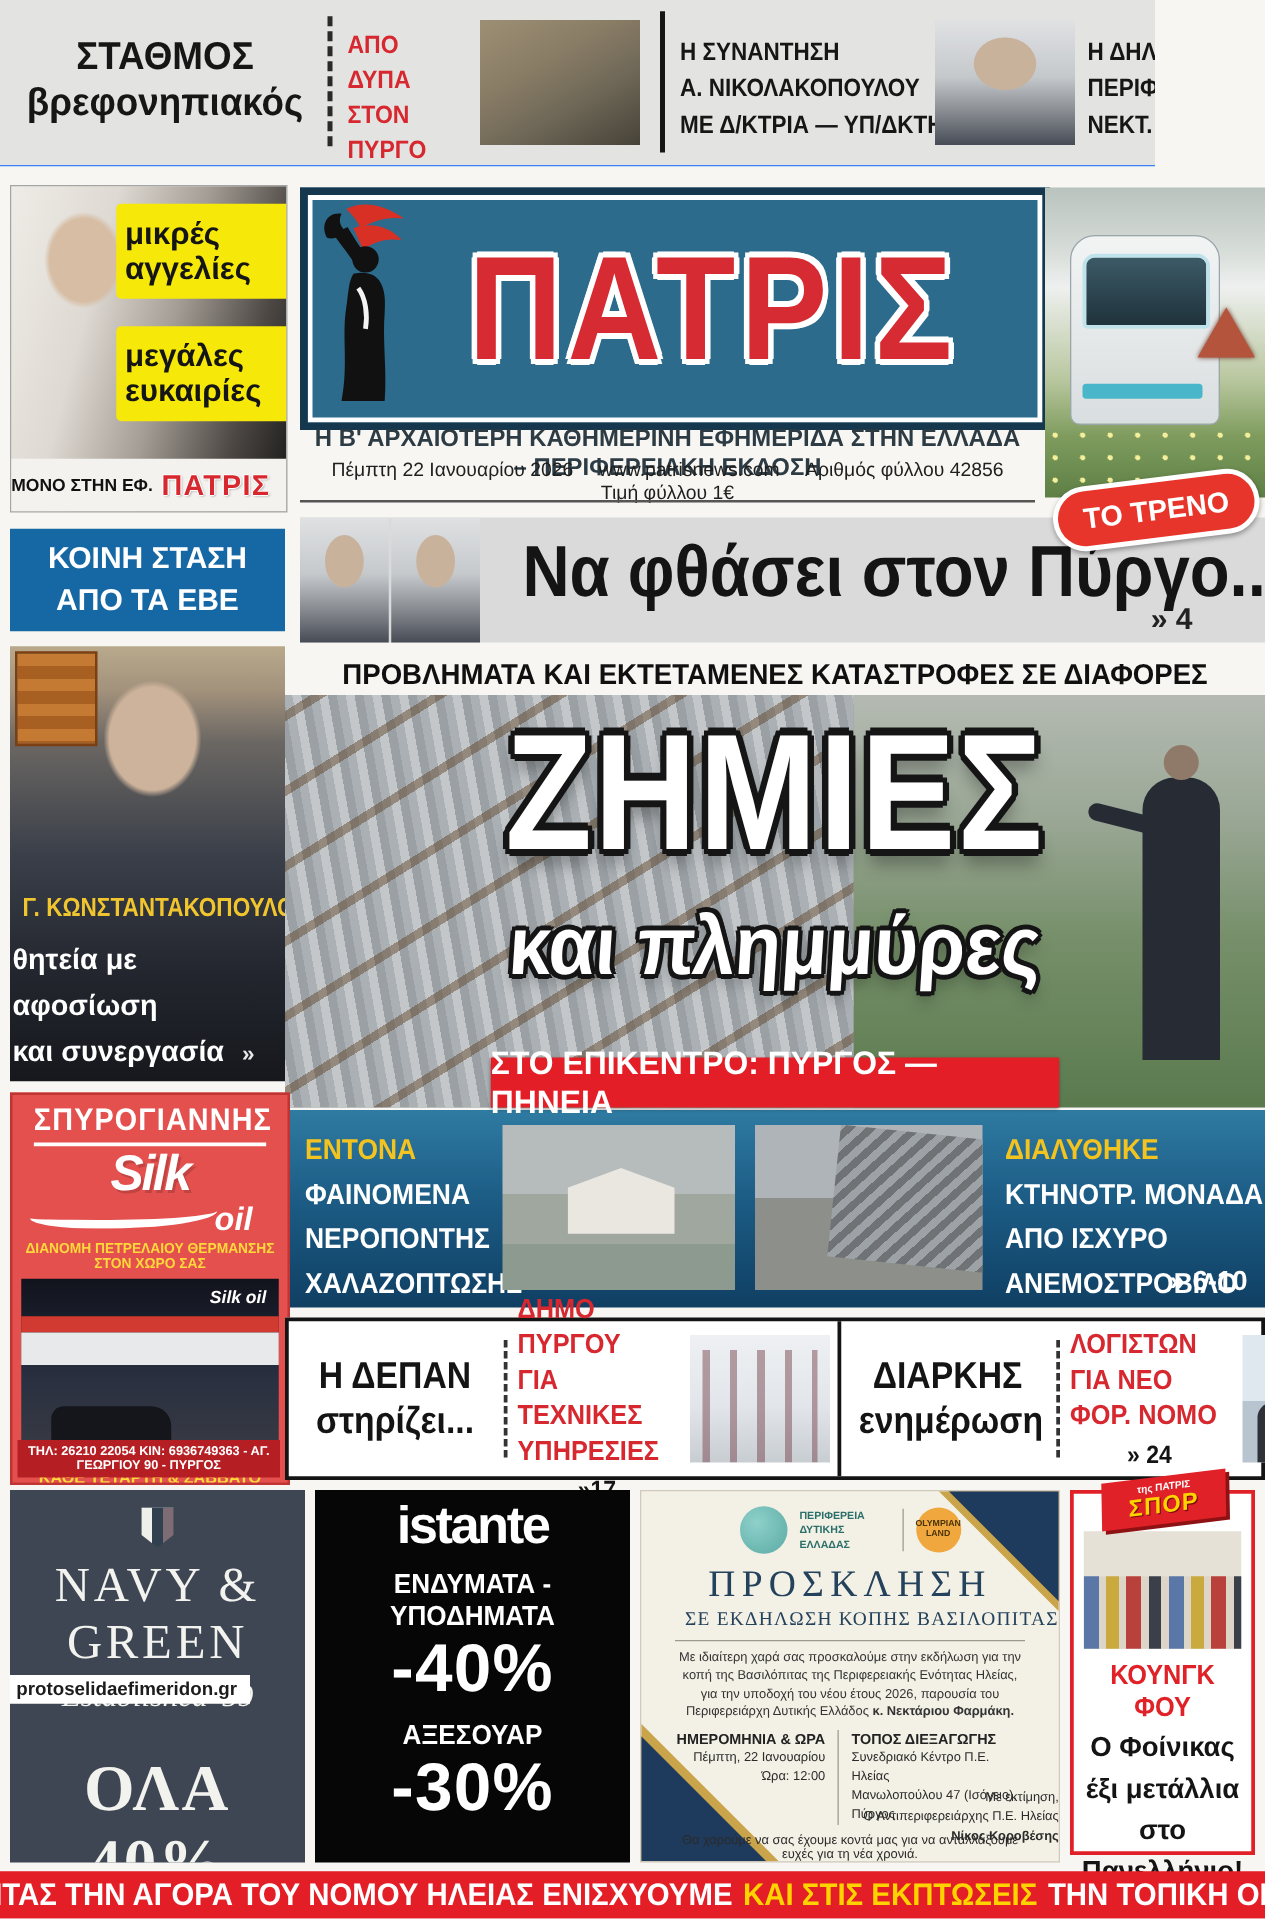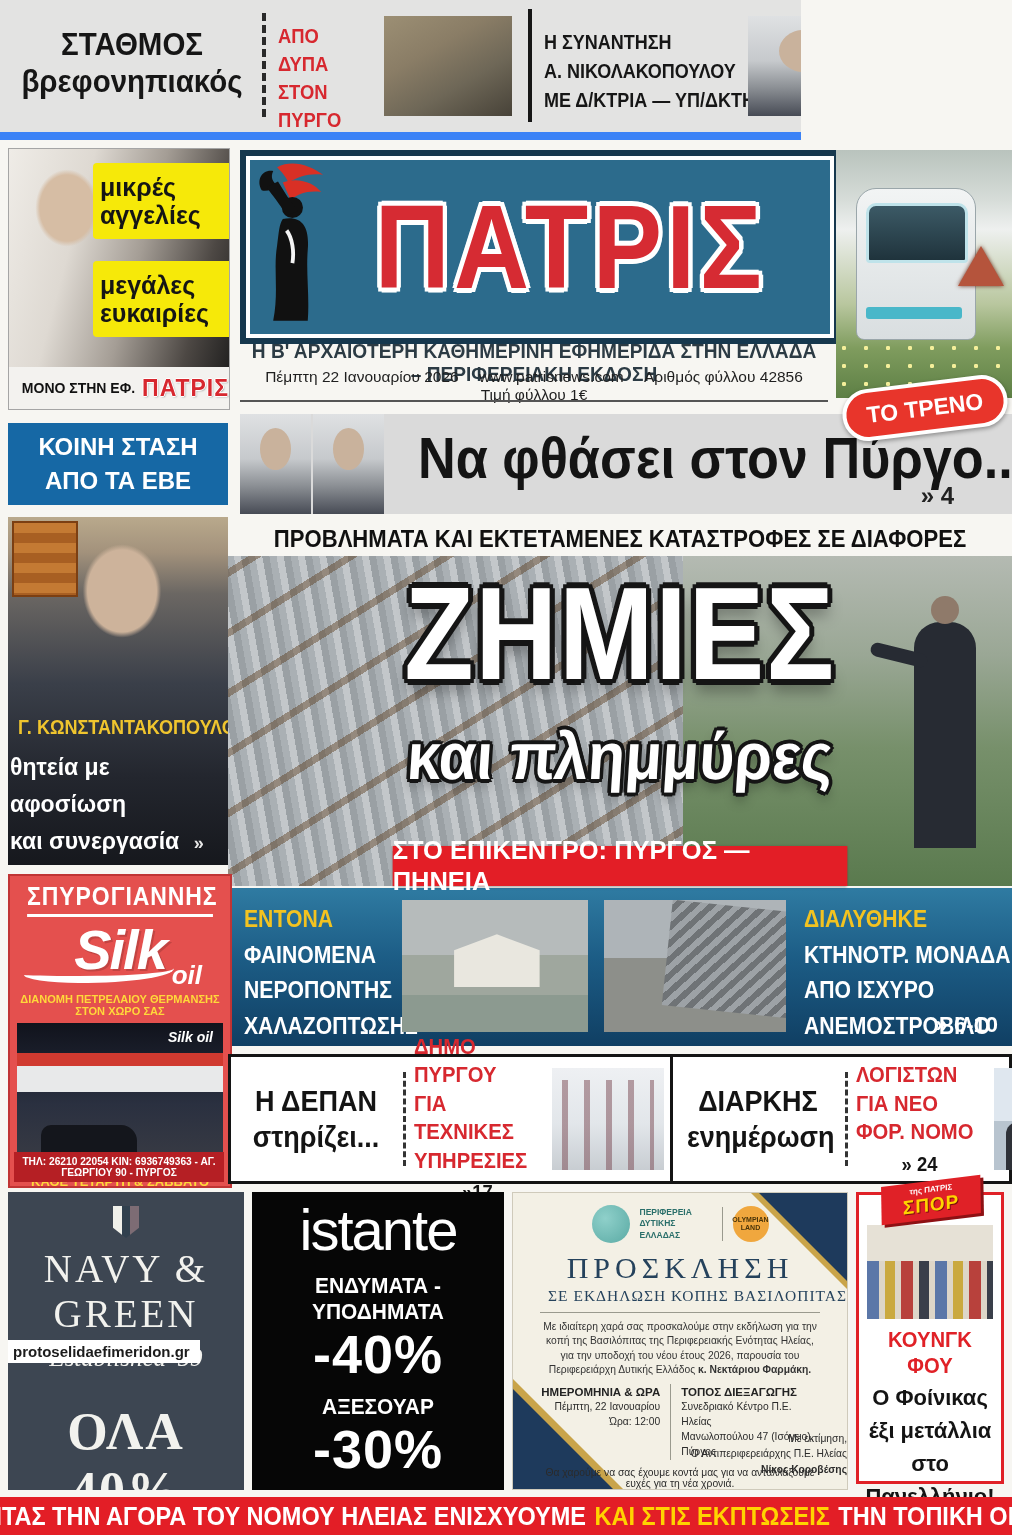--- a/index.html
+++ b/index.html
@@ -1,39 +1,39 @@
 <!DOCTYPE html>
 <html><head>
 <meta charset="utf-8">
 <style>
   html,body{margin:0;padding:0;background:#ffffff;}
   .page{position:relative;width:1012px;height:1535px;margin:0 auto;background:#f7f6f2;
         font-family:"Liberation Sans",sans-serif;overflow:hidden;}
   .abs{position:absolute;}
 
   
-  .top-strip{left:0;top:0;width:801px;height:132px;background:#e3e3e2;border-bottom:8px solid #3b82f6;overflow:hidden;}
+  .top-strip{left:0;top:0;width:924px;height:132px;background:#e3e3e2;border-bottom:1px solid #3b82f6;overflow:hidden;}
   .ts-story1{left:10px;top:26px;width:244px;text-align:center;font-weight:bold;color:#161616;font-size:31px;line-height:1.2;transform:scaleX(.95);}
   .ts-div-dash{left:262px;top:13px;height:104px;border-left:4px dashed #2a2a2a;}
   .ts-story2{left:278px;top:22px;width:104px;color:#d7282f;font-weight:bold;font-size:20px;line-height:1.4;transform:scaleX(.92);transform-origin:left;}
   .ts-photo1{left:384px;top:16px;width:128px;height:100px;background:linear-gradient(150deg,#9c8f74 0%,#8a7d66 35%,#6e6757 65%,#474238 100%);}
   .ts-div-solid{left:528px;top:9px;height:113px;border-left:4px solid #161616;}
   .ts-story3{left:544px;top:28px;width:200px;font-weight:bold;font-size:20px;line-height:1.45;color:#161616;transform:scaleX(.9);transform-origin:left;white-space:nowrap;}
   .ts-photo2{left:748px;top:16px;width:112px;height:100px;}
   .ts-story4{left:870px;top:28px;width:140px;font-weight:bold;font-size:20px;line-height:1.45;color:#161616;transform:scaleX(.9);transform-origin:left;white-space:nowrap;}
   .portrait{position:relative;background:linear-gradient(180deg,#dfe1e3 0%,#c6c9cc 45%,#8b8f94 72%,#474b55 100%);overflow:hidden;}
   .portrait::before{content:"";position:absolute;left:50%;top:14%;width:44%;height:42%;margin-left:-22%;border-radius:50%;background:#c9b29c;}
 
   
   .classified{left:8px;top:148px;width:220px;height:260px;border:1px solid #a5a5a5;
     background:linear-gradient(105deg,#efece7 0%,#ded9d2 30%,#a49d95 55%,#4d4844 80%,#191919 100%);overflow:hidden;}
   .cl-face{left:26px;top:20px;width:64px;height:78px;border-radius:50%;background:radial-gradient(ellipse,#d6bda4 0 60%,rgba(214,189,164,0) 70%);}
   .cl-box{left:84px;width:126px;background:#f6e909;border-radius:4px;color:#151515;font-weight:bold;font-size:25px;line-height:1.12;padding:10px 7px;}
   .cl-box1{top:14px;} .cl-box2{top:112px;}
-  .cl-footer{left:0;bottom:0;width:220px;height:42px;background:#f3f2ef;display:flex;align-items:center;justify-content:flex-end;gap:7px;}
+  .cl-footer{left:0;bottom:0;width:220px;height:42px;background:#f3f2ef;display:flex;align-items:center;justify-content:flex-start;gap:7px;}
   .cl-footer .t{font-weight:bold;font-size:14px;color:#111;}
   .cl-footer .b{font-weight:bold;font-size:23px;color:#d7282f;letter-spacing:1px;
     text-shadow:-1px 0 #fff,1px 0 #fff,0 -1px #fff,0 1px #fff,1px 1px 2px rgba(0,0,0,.4);}
 
   
   .masthead{left:240px;top:150px;width:588px;height:182px;background:#2c6b8c;border:6px solid #16384e;
     box-shadow:inset 0 0 0 4px #ffffff;display:flex;align-items:center;justify-content:center;}
   .mh-fig{position:absolute;left:8px;top:4px;width:96px;height:166px;}
   .mh-title{margin-left:62px;color:#d62b33;font-weight:bold;font-size:118px;letter-spacing:5px;transform:scaleX(.88);
     text-shadow:-5px 0 0 #fff,5px 0 0 #fff,0 -5px 0 #fff,0 5px 0 #fff,-4px -4px 0 #fff,4px -4px 0 #fff,-4px 4px 0 #fff,4px 4px 0 #fff;}
@@ -108,21 +108,21 @@
   .officer-face{left:72px;top:24px;width:84px;height:100px;background:radial-gradient(ellipse at center,#cdb39b 0 58%,rgba(205,179,155,0) 66%);}
   .officer-name{left:10px;top:198px;color:#f0c52e;font-weight:bold;font-size:21px;transform:scaleX(.86);transform-origin:left;white-space:nowrap;}
   .officer-lines{left:2px;top:232px;color:#fff;font-weight:bold;font-size:23px;line-height:1.6;}
   .officer-page{font-size:18px;margin-left:8px;color:#e8e8e8;}
 
   
   .silk{left:8px;top:874px;width:220px;height:310px;background:#e4504e;border:2px solid #c03434;overflow:hidden;}
   .silk-h{margin:6px auto 0;width:92%;text-align:center;color:#fff;font-weight:bold;font-size:25px;letter-spacing:1px;transform:scaleX(.92);
     border-bottom:3px solid #fff;padding-bottom:3px;}
   .silk-brand{position:relative;height:72px;text-align:center;color:#fff;}
-  .silk-brand .s1{font-style:italic;font-weight:bold;font-size:56px;letter-spacing:-2px;text-shadow:2px 2px 0 rgba(0,0,0,.15);}
+  .silk-brand .s1{font-style:italic;font-weight:bold;font-size:40px;letter-spacing:-2px;text-shadow:2px 2px 0 rgba(0,0,0,.15);}
   .silk-brand .s2{position:absolute;right:28px;bottom:-2px;font-style:italic;font-weight:bold;font-size:26px;}
   .silk-swoosh{position:absolute;left:14px;bottom:6px;width:150px;height:16px;border-bottom:7px solid #fff;border-radius:0 0 70% 40%;}
   .silk-tag{text-align:center;color:#ffd83a;font-weight:bold;font-size:11.5px;transform:scaleX(.96);margin-top:4px;}
   .silk-photo{position:relative;margin:6px auto 4px;width:206px;height:146px;
     background:linear-gradient(180deg,#11131c 0%,#1d2230 30%,#2a3040 55%,#3a3c44 100%);}
   .silk-canopy{position:absolute;left:0;top:30px;width:100%;height:13px;background:#d03a30;}
   .silk-shop{position:absolute;left:0;top:43px;width:100%;height:26px;background:#e8e9ea;}
   .silk-car{position:absolute;left:24px;bottom:10px;width:96px;height:34px;background:#14161c;border-radius:10px 16px 4px 4px;}
   .silk-photo .lbl{position:absolute;right:10px;top:6px;color:#fff;font-style:italic;font-weight:bold;font-size:14px;}
   .silk-promo{text-align:center;color:#ffd83a;font-weight:bold;font-size:13.5px;line-height:1.3;transform:scaleX(.96);}
@@ -152,21 +152,21 @@
     background:linear-gradient(90deg,#f0f0ea 0 33%,#31404e 33% 66%,#7d6c74 66% 100%);
     clip-path:polygon(0 0,100% 0,100% 68%,50% 100%,0 68%);box-shadow:0 0 0 2px #e8e8e2;}
   .navy-brand{font-size:39px;letter-spacing:3px;}
   .navy-est{font-style:italic;font-size:25px;margin-top:8px;}
   .navy-offer{font-size:52px;font-weight:bold;margin-top:30px;letter-spacing:2px;}
   .watermark{position:absolute;left:0;top:148px;background:#fff;color:#1c1c1c;font-family:"Liberation Sans",sans-serif;
     font-weight:bold;font-size:15px;padding:3px 10px 3px 5px;}
 
   
   .istante{left:252px;top:1192px;width:252px;height:298px;background:#060606;color:#fff;text-align:center;overflow:hidden;}
-  .ist-brand{font-weight:normal;font-size:58px;letter-spacing:-2px;margin-top:4px;}
+  .ist-brand{font-weight:bold;font-size:42px;letter-spacing:-2px;margin-top:4px;}
   .ist-cat{font-weight:bold;font-size:22px;margin-top:10px;transform:scaleX(.95);}
   .ist-off{font-weight:bold;font-size:54px;letter-spacing:1px;line-height:1.1;}
 
   
   .invite{left:512px;top:1192px;width:336px;height:298px;background:#f3f0e5;overflow:hidden;
     font-family:"Liberation Serif",serif;color:#2b2b2b;border:1px solid #cfcabb;box-sizing:border-box;}
   .inv-tr1{position:absolute;right:0;top:0;width:0;height:0;border-top:96px solid #c9a44a;border-left:96px solid transparent;}
   .inv-tr2{position:absolute;right:0;top:0;width:0;height:0;border-top:88px solid #1e3a5c;border-left:88px solid transparent;}
   .inv-bl1{position:absolute;left:0;bottom:0;width:0;height:0;border-bottom:110px solid #c9a44a;border-right:110px solid transparent;}
   .inv-bl2{position:absolute;left:0;bottom:0;width:0;height:0;border-bottom:100px solid #1e3a5c;border-right:100px solid transparent;}

